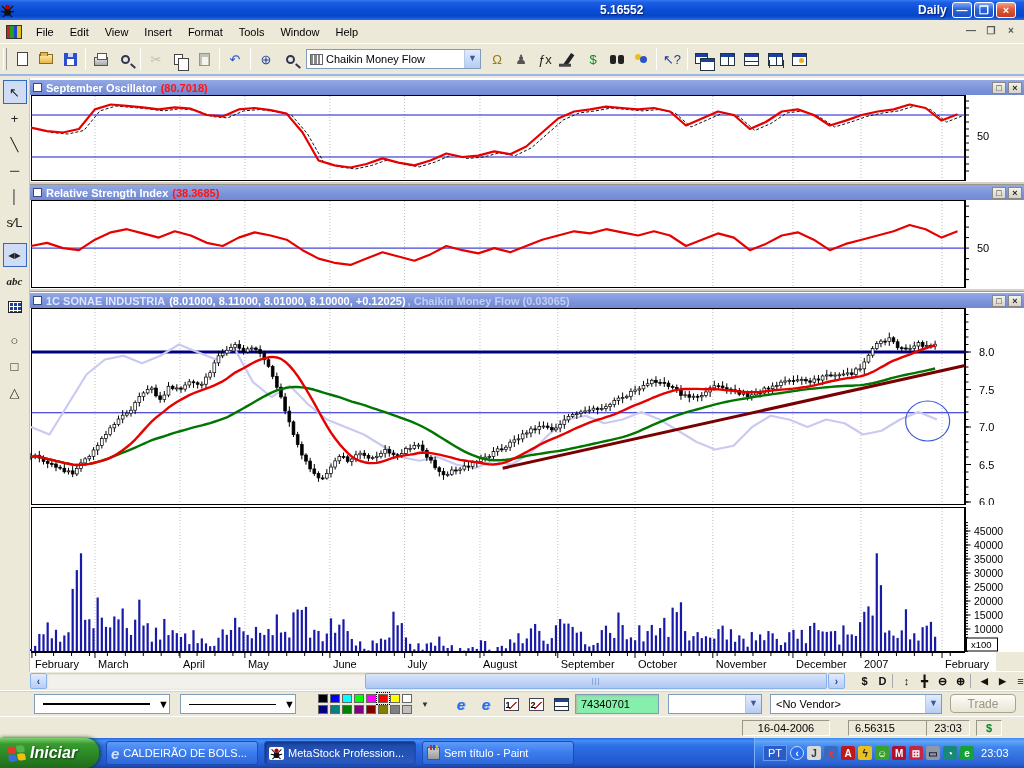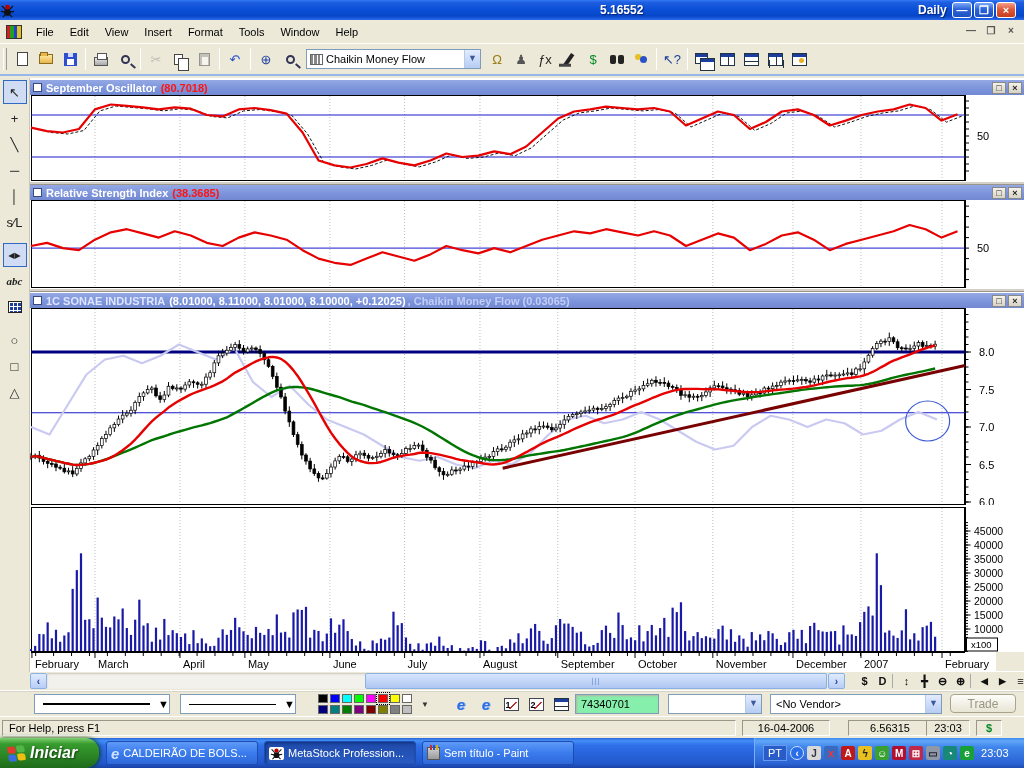--- a/index.html
+++ b/index.html
@@ -1317,23 +1317,22 @@
       <span class="carrow">▼</span>
     </div>
     <div class="combo" id="combo-vendor">
       <span class="cv">&lt;No Vendor&gt;</span>
       <span class="carrow">▼</span>
     </div>
     <div id="trade-btn">Trade</div>
   </div>
 
   <div id="statusbar" class="abs">
-    <span class="scell" style="left:2px;width:734px;">For Help, press F1</span>
     <span class="scell" style="left:742px;width:88px;text-align:center;">16-04-2006</span>
-    <span class="scell" style="left:848px;width:84px;text-align:center;">6.56315</span>
+    <span class="scell" style="left:848px;width:84px;text-align:left;">6.56315</span>
     <span class="scell" style="left:926px;width:44px;text-align:center;">23:03</span>
     <span class="scell" style="left:976px;width:26px;text-align:center;color:#0a8a2a;font-weight:bold;">$</span>
   </div>
 
   <div id="taskbar" class="abs">
     <div id="startbtn">
       <span class="winflag">
           <i style="background:#e23a2e;"></i>
           <i style="background:#53b548;"></i>
           <i style="background:#3a6ee0;"></i>

